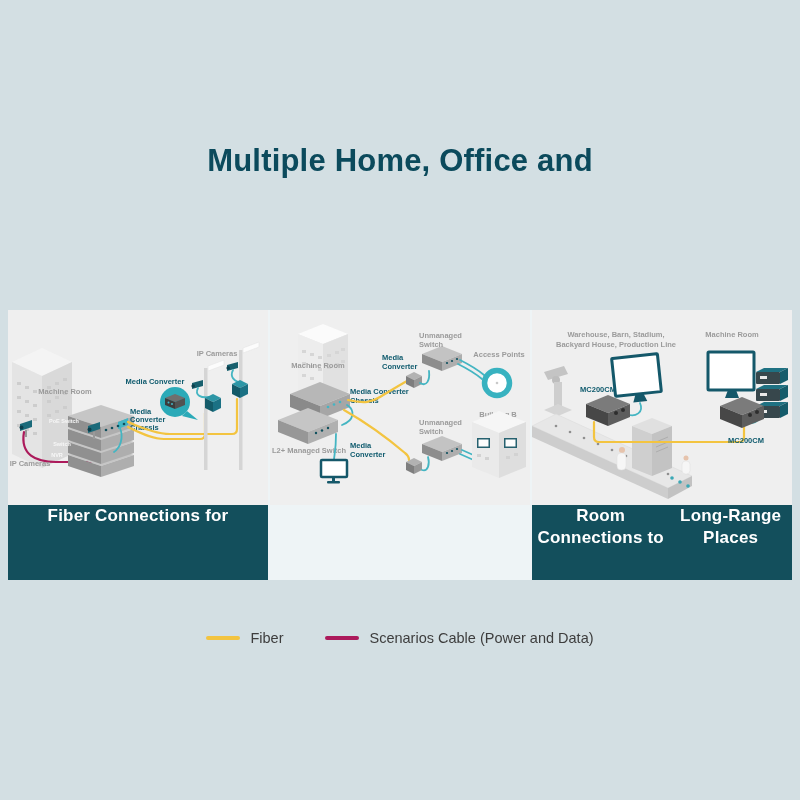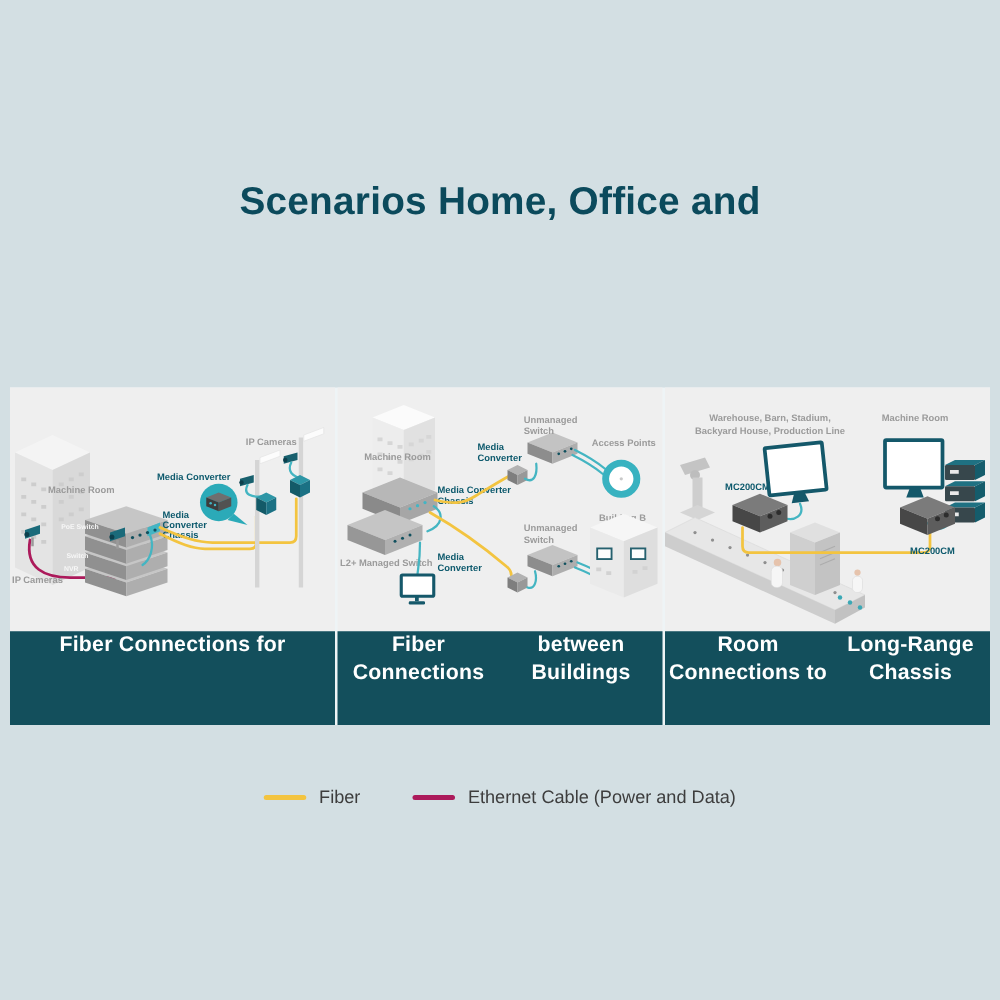--- a/index.html
+++ b/index.html
@@ -39,21 +39,21 @@
   .lbl-teal  { fill:#0e5a6d; font-size:7.5px; font-weight:bold; }
   .lbl-white { fill:#f7f7f7; font-size:5.5px; font-weight:bold; }
   .cable-fiber   { stroke:#f3c440; stroke-width:2.2; fill:none; stroke-linecap:round; }
   .cable-teal    { stroke:#44b5c2; stroke-width:1.8; fill:none; stroke-linecap:round; }
   .cable-magenta { stroke:#ac1a5b; stroke-width:2.2; fill:none; stroke-linecap:round; }
 </style>
 </head>
 <body>
 
 <div class="title">
-  <div>Scenarios Home, Office and</div>
+  <div>Multiple Home, Office and</div>
 </div>
 
 <div class="panels">
 
   <div class="panel">
     <div class="panel-art">
       <svg viewBox="0 0 260 195">
         <defs>
           <g id="p1slab">
             <polygon points="0,11 33,0 66,11 33,22" fill="#c6c6c6"></polygon>
@@ -307,24 +307,20 @@
             <rect x="234" y="128" width="13" height="10" fill="#26616f"></rect>
               <rect x="235.5" y="129.5" width="10" height="7" fill="#fdfdfd"></rect>
             <rect x="207" y="144" width="4" height="3" fill="#d2d2d2"></rect>
               <rect x="215" y="147" width="4" height="3" fill="#d2d2d2"></rect>
             <rect x="236" y="146" width="4" height="3" fill="#d2d2d2"></rect>
               <rect x="244" y="143" width="4" height="3" fill="#d2d2d2"></rect>
           </g>
         </g>
       </svg>
     </div>
-    <div class="panel-caption">
-      <div>Fiber Connections</div>
-      <div>between Buildings</div>
-    </div>
   </div>
 
   <div class="panel">
     <div class="panel-art">
       <svg viewBox="0 0 260 195">
         <g>
           <text x="84" y="27" text-anchor="middle" class="lbl-gray">Warehouse, Barn, Stadium,</text>
           <text x="84" y="37" text-anchor="middle" class="lbl-gray">Backyard House, Production Line</text>
         </g>
         <text x="200" y="27" text-anchor="middle" class="lbl-gray">Machine Room</text>
@@ -419,27 +415,27 @@
           <polygon points="188,96 210,105 210,118 188,109" fill="#474747"></polygon>
           <polygon points="210,105 232,96 232,109 210,118" fill="#5d5d5d"></polygon>
           <circle cx="218" cy="105" r="2" fill="#2d2d2d"></circle>
             <circle cx="225" cy="102" r="2" fill="#2d2d2d"></circle>
         </g>
         <text x="214" y="133" text-anchor="middle" class="lbl-teal">MC200CM</text>
       </svg>
     </div>
     <div class="panel-caption">
       <div>Room Connections to</div>
-      <div>Long-Range Chassis</div>
+      <div>Long-Range Places</div>
     </div>
   </div>
 </div>
 
 <div class="legend">
   <div class="legend-item">
     <span class="legend-swatch" style="background: rgb(243, 196, 64);"></span>
     <span class="legend-label">Fiber</span>
   </div>
   <div class="legend-item">
     <span class="legend-swatch" style="background: rgb(172, 26, 91);"></span>
-    <span class="legend-label">Ethernet Cable (Power and Data)</span>
+    <span class="legend-label">Scenarios Cable (Power and Data)</span>
   </div>
 </div>
 
 </body></html>

